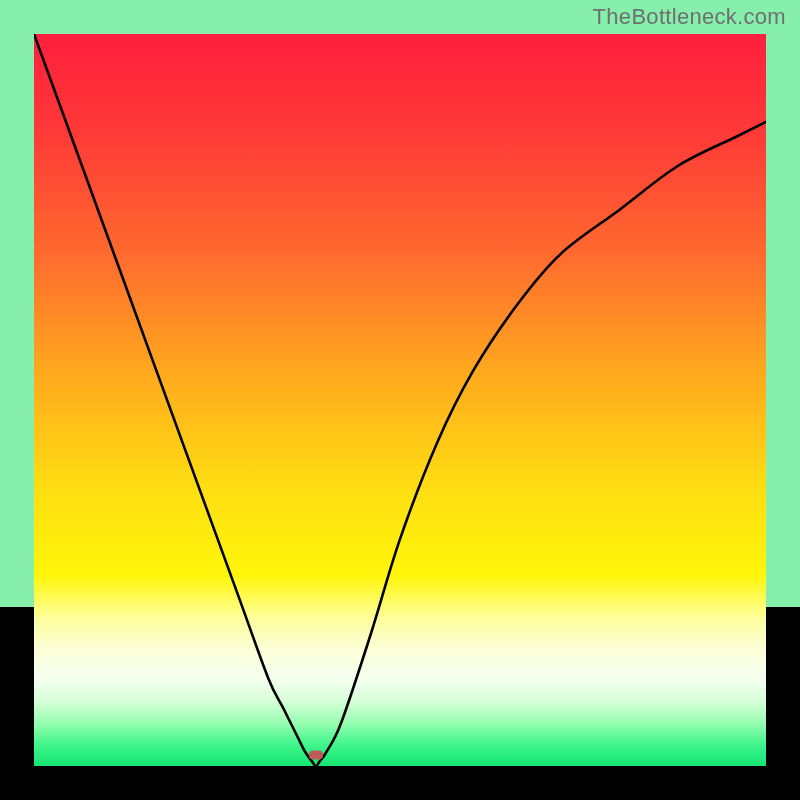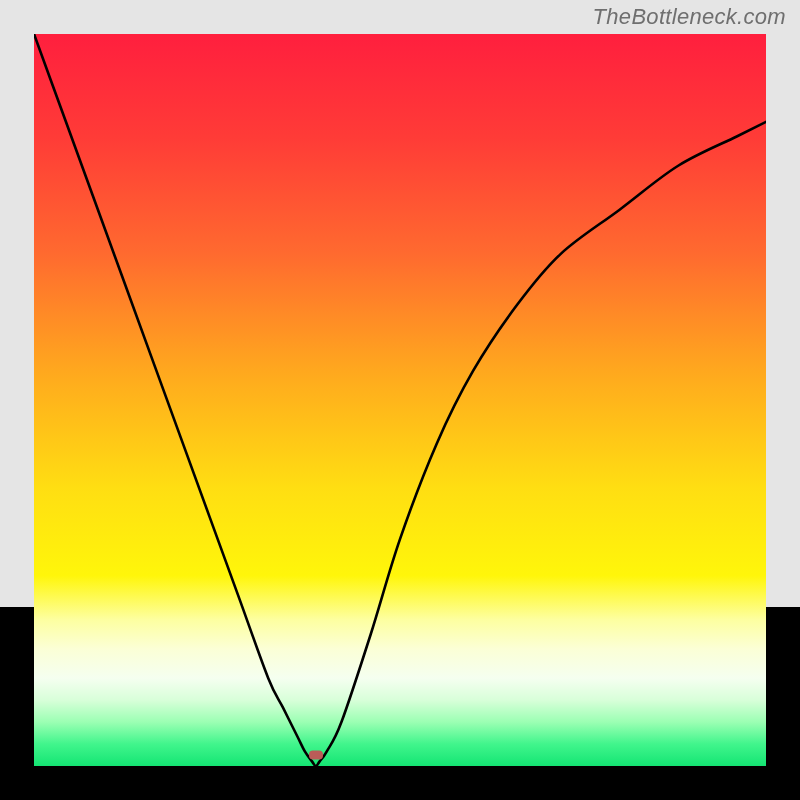--- a/index.html
+++ b/index.html
@@ -10,22 +10,21 @@
     background: #000000;
     overflow: hidden;
     font-family: Arial, Helvetica, sans-serif;
   }
   .frame {
     position: absolute;
     left: 0;
     top: 0;
     width: 800px;
     height: 607px;
-    background: #e5e5e5;
-    font-style: italic;
+    background: #86efac;
   }
   .plot-area {
     position: absolute;
     left: 34px;
     top: 34px;
     width: 732px;
     height: 732px;
     overflow: hidden;
   }
   .gradient {

